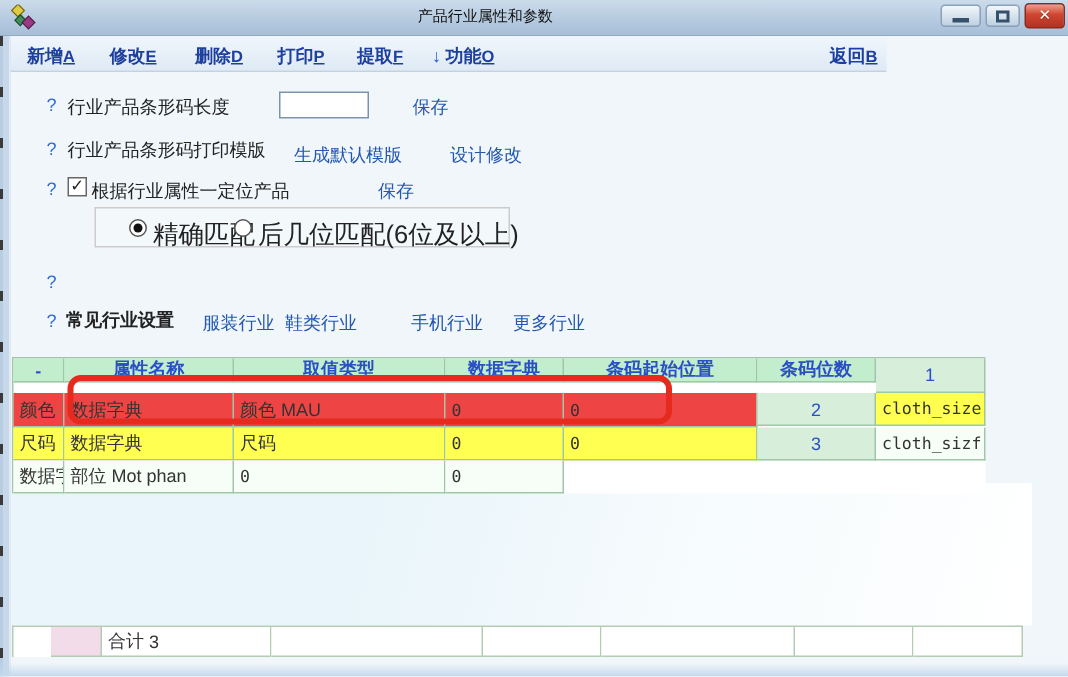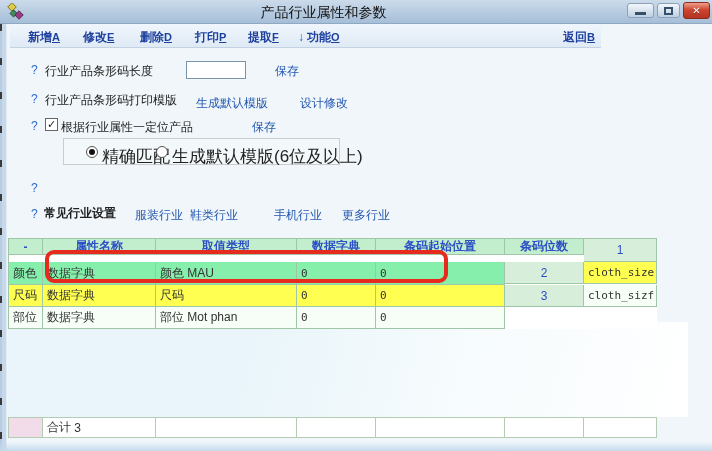--- a/index.html
+++ b/index.html
@@ -5,32 +5,32 @@
   * { margin:0; padding:0; box-sizing:border-box; }
   html,body { width:712px; height:451px; }
   body { font-family:"Liberation Sans","DejaVu Sans",sans-serif; font-size:12px; color:#333; }
   .window { position:relative; width:712px; height:451px; background:#f0f6fa; overflow:hidden; }
 
   
   .titlebar { position:absolute; left:0; top:0; width:712px; height:24px;
     background:linear-gradient(#cbdbea,#a6bed8); border-bottom:1px solid #8fa9c2; }
   .app-icon { position:absolute; left:7px; top:3px; width:17px; height:17px; }
   .win-title { position:absolute; left:30px; right:95px; top:4px; text-align:center;
-    font-size:14px; color:#111; }
+    font-size:10px; color:#111; }
   .winbtn { position:absolute; top:3px; height:15px; border-radius:3px; font-size:9px;
     display:flex; align-items:center; justify-content:center; cursor:default;
     border:1px solid #87149c00; }
   .btn-min  { left:627px; width:27px; background:linear-gradient(#f2f7fb,#bfd0e1); border:1px solid #8ba1b8; color:#345; }
   .btn-max  { left:657px; width:23px; background:linear-gradient(#f2f7fb,#bfd0e1); border:1px solid #8ba1b8; color:#345; }
   .btn-close{ left:683px; width:27px; top:2px; height:17px; background:linear-gradient(#eda18c,#cf4530 45%,#b33322); border:1px solid #8d2a1c; color:#fff; font-weight:bold; font-size:10px; text-shadow:0 1px 1px #00000055; }
   .btn-min .bar { width:11px; height:3px; background:#35506b; margin-top:5px; }
   .btn-max .box { width:9px; height:8px; border:2px solid #35506b; }
 
   
-  .toolbar { position:absolute; left:10px; top:24px; width:591px; height:24px;
+  .toolbar { position:absolute; left:0; top:24px; width:591px; height:24px;
     background:linear-gradient(#f0f6fc,#dfeaf5); border-bottom:1px solid #c2d2e2; }
   .tool-item { position:absolute; top:5px; color:#1d3f9e; font-weight:bold; font-size:12px; cursor:default; white-space:nowrap; }
   .hotkey { text-decoration:underline; font-size:11px; }
   .arrow-icon { color:#2b5fd0; font-weight:bold; margin-right:3px; }
 
   
   .left-edge { position:absolute; left:0; top:24px; bottom:0; width:7px;
     background:#c6d8ea; border-right:1px solid #e2ecf5; }
   .left-edge .marks { position:absolute; left:0; top:0; bottom:0; width:2px;
     background:repeating-linear-gradient(180deg,#3a3a3a 0 7px,#b9cde2 7px 34px); }
@@ -59,31 +59,31 @@
   .tbl { position:absolute; left:8px; top:238px; display:grid;
     grid-template-columns:34px 113px 141px 79px 129px 79px 73px;
     border-top:1px solid #9fc7a7; border-left:1px solid #9fc7a7; background:#fff; }
   .cell { border-right:1px solid #9fc7a7; border-bottom:1px solid #9fc7a7;
     font-size:12px; display:flex; align-items:center; padding:0 4px; height:22px;
     white-space:nowrap; overflow:hidden; }
   .th { height:16px; justify-content:center; background:#c3eecd; color:#2b4fc4;
     font-weight:bold; padding:0 2px; }
   .numcell { justify-content:center; background:#d7eedb; color:#2b4fc4; }
   .mono { font-family:"DejaVu Sans Mono","Liberation Mono",monospace; font-size:11px; }
-  .r1 { background:#86efac; height:23px; }
+  .r1 { background:#ef4444; height:23px; }
   .r2 { background:#ffff52; }
   .r3 { background:#f7fdf7; }
   .sel { background:#4d61c8; color:#ffffff; }
 
   .mid-bg { position:absolute; left:8px; top:322px; width:680px; height:95px;
     background:linear-gradient(105deg,#e9f5fa 35%,#f6fbfd 65%,#ffffff); }
 
   .sumtbl { position:absolute; left:8px; top:417px; display:grid;
     grid-template-columns:34px 113px 141px 79px 129px 79px 73px;
-    border-top:1px solid #b4ccb4; border-left:1px solid #b4ccb4; background:#fff; }
+    border-top:1px solid #b4ccb4; border-left:1px solid #b4ccb4; background:#fff;padding-left:25px; }
   .scell { border-right:1px solid #b4ccb4; border-bottom:1px solid #b4ccb4;
     height:20px; display:flex; align-items:center; padding:0 4px; font-size:12px; background:#fff; }
   .pink { background:#f3dcea; }
 
   
   .red-annotation { position:absolute; left:45px; top:250px; width:403px; height:33px;
     border:4px solid #e62b1e; border-radius:9px; z-index:5; pointer-events:none; }
 </style>
 </head>
 <body>
@@ -136,21 +136,21 @@
 
   <span class="qmark" style="left:31px;top:119px">?</span>
   <span class="checkbox">✓</span>
   <span class="flabel" style="left:61px;top:119px">根据行业属性一定位产品</span>
   <span class="link" style="left:252px;top:119px">保存</span>
 
   <div class="groupbox">
     <span class="radio selected" style="left:22px"></span>
     <span class="rlabel" style="left:38px">精确匹配</span>
     <span class="radio" style="left:92px"></span>
-    <span class="rlabel" style="left:108px">生成默认模版(6位及以上)</span>
+    <span class="rlabel" style="left:108px">后几位匹配(6位及以上)</span>
   </div>
 
   <span class="qmark" style="left:31px;top:181px">?</span>
 
   <span class="qmark" style="left:31px;top:207px">?</span>
   <span class="flabel bold-label" style="left:44px;top:205px">常见行业设置</span>
   <span class="link" style="left:135px;top:207px">服装行业</span>
   <span class="link" style="left:190px;top:207px">鞋类行业</span>
   <span class="link" style="left:274px;top:207px">手机行业</span>
   <span class="link" style="left:342px;top:207px">更多行业</span>
@@ -175,21 +175,20 @@
     <div class="cell numcell">2</div>
     <div class="cell r2 mono">cloth_size</div>
     <div class="cell r2">尺码</div>
     <div class="cell r2">数据字典</div>
     <div class="cell r2">尺码</div>
     <div class="cell r2 mono">0</div>
     <div class="cell r2 mono">0</div>
 
     <div class="cell numcell">3</div>
     <div class="cell r3 mono">cloth_sizf</div>
-    <div class="cell r3">部位</div>
     <div class="cell r3">数据字典</div>
     <div class="cell r3">部位 Mot phan</div>
     <div class="cell r3 mono">0</div>
     <div class="cell r3 mono">0</div>
   </div>
 
   <div class="red-annotation"></div>
 
   <div class="sumtbl">
     <div class="scell pink"></div>

